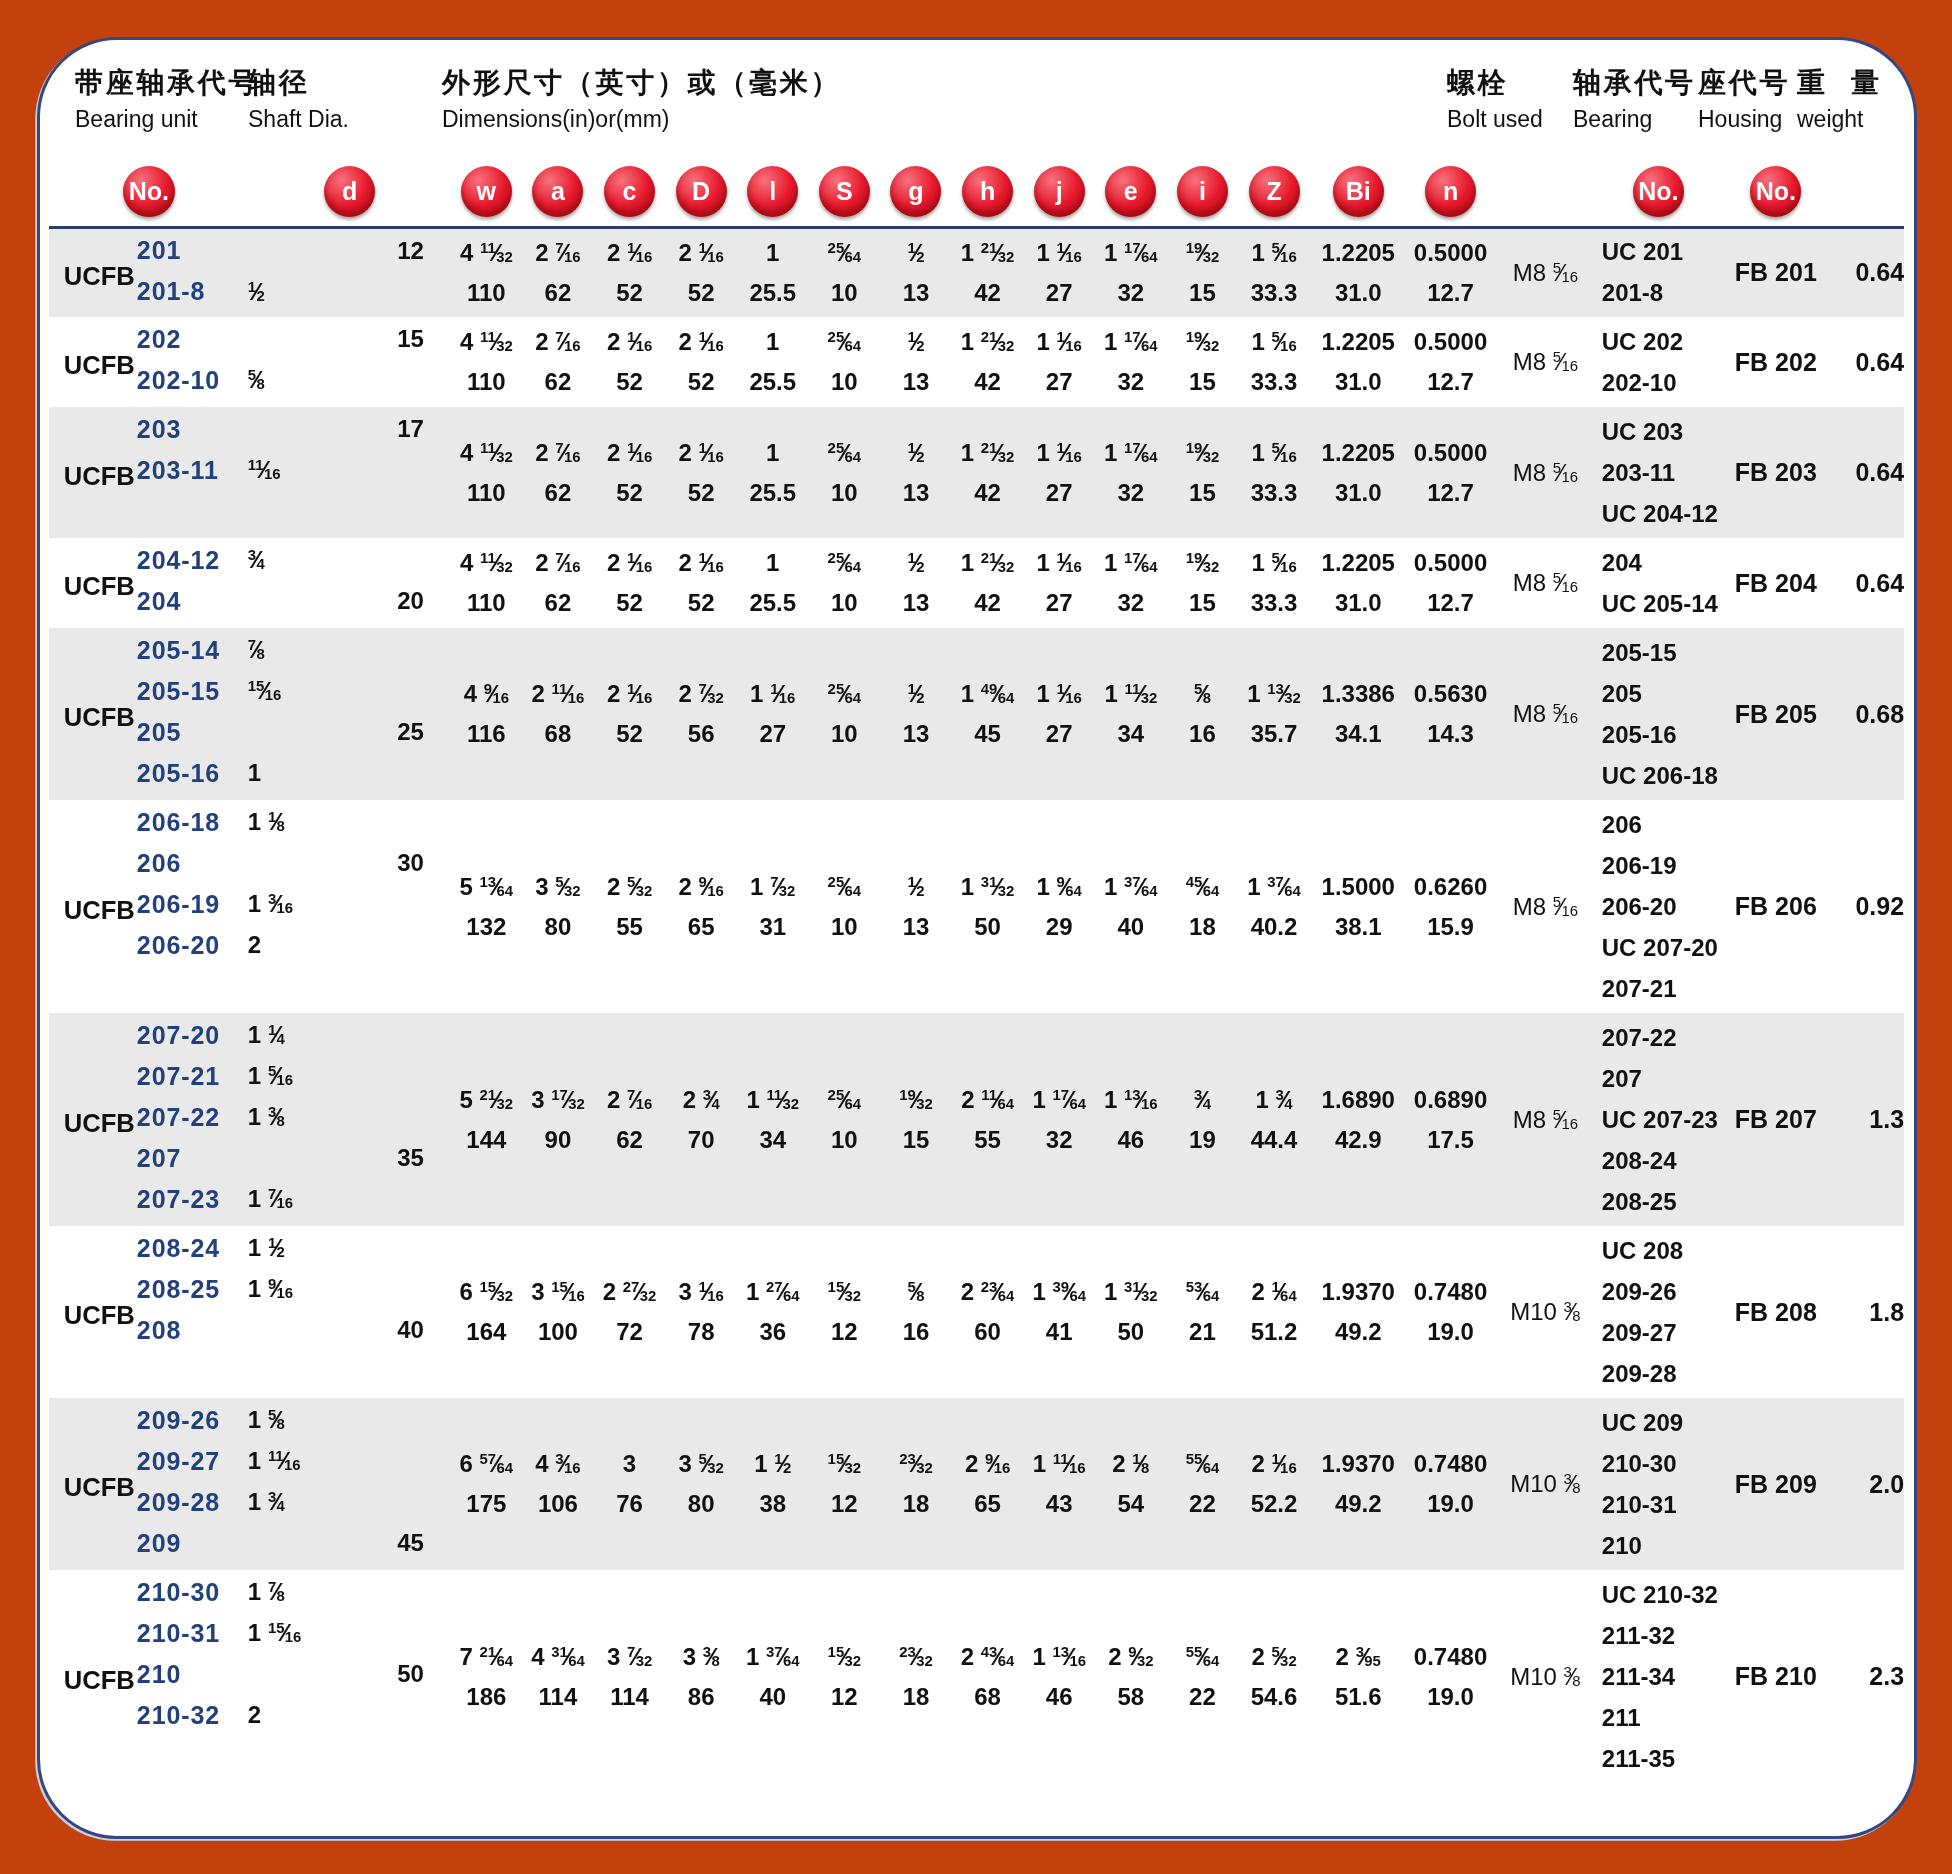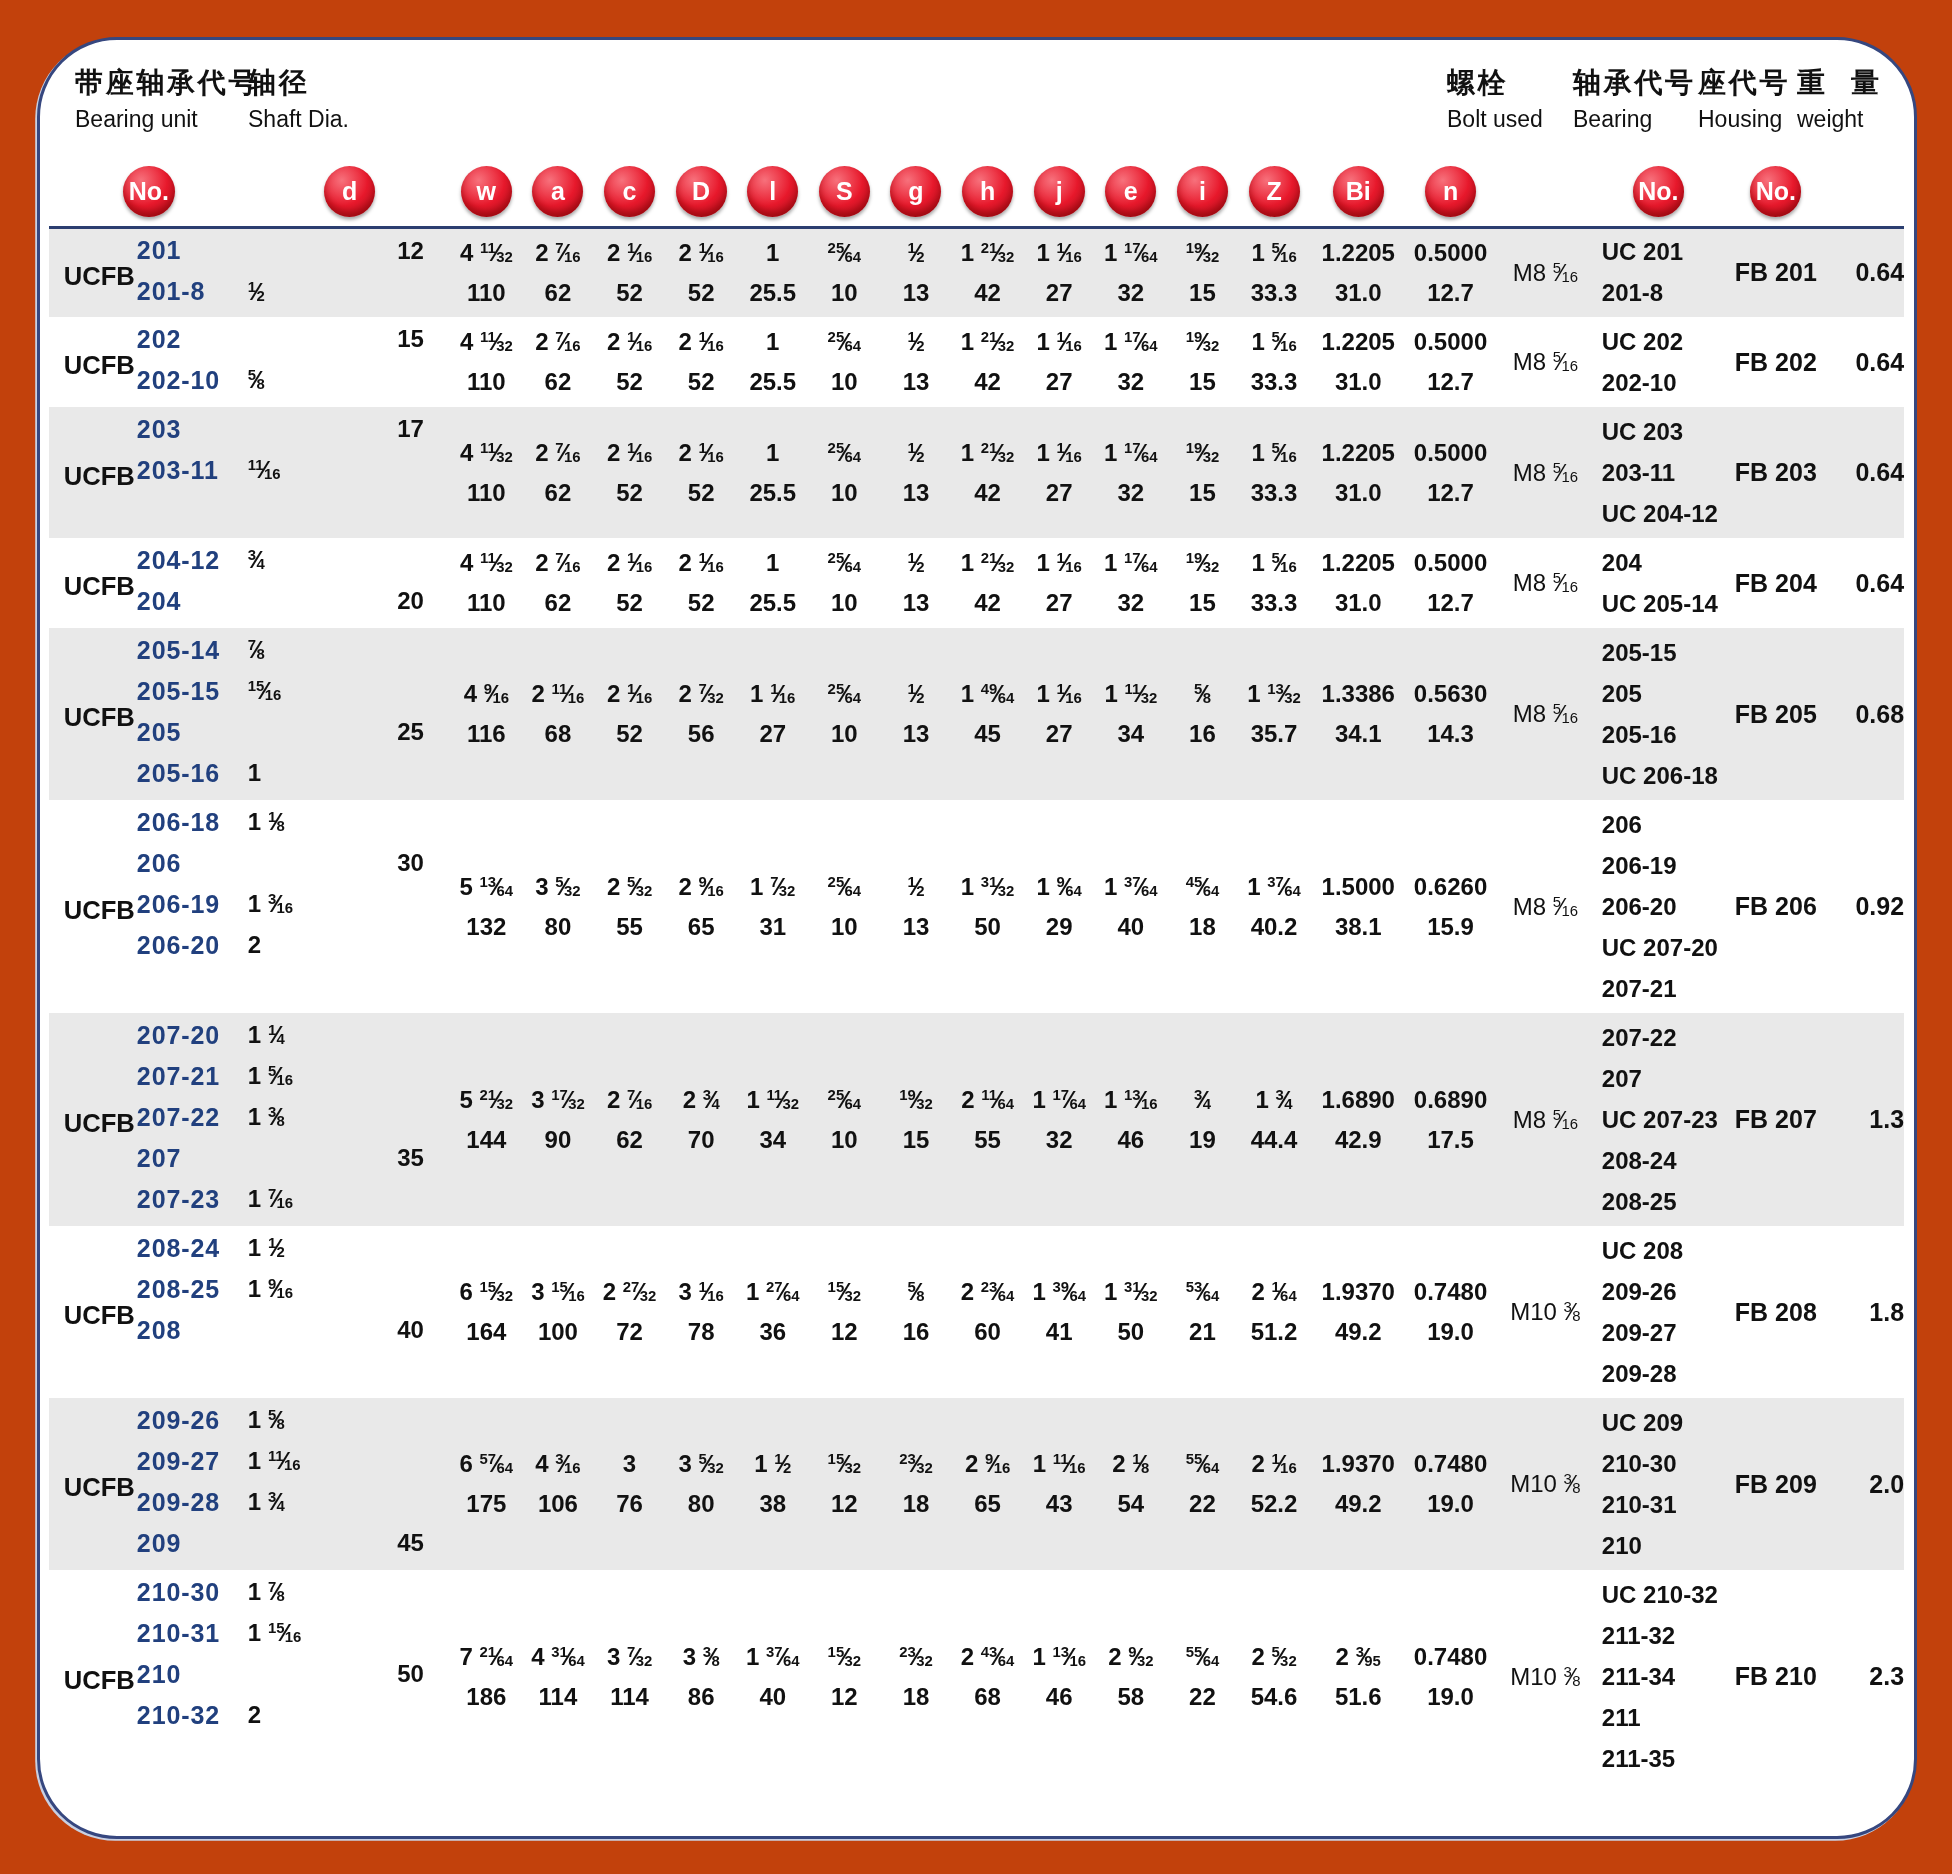--- a/index.html
+++ b/index.html
@@ -52,20 +52,24 @@
 <div class="page">
   <div class="card">
     <div class="header">
       <div class="title t0">
         <span class="zh">带座轴承代号</span>
         <span class="en">Bearing unit</span>
       </div>
       <div class="title t1">
         <span class="zh">轴径</span>
         <span class="en">Shaft Dia.</span>
+      </div>
+      <div class="title t2">
+        <span class="zh">外形尺寸（英寸）或（毫米）</span>
+        <span class="en">Dimensions(in)or(mm)</span>
       </div>
       <div class="title t3">
         <span class="zh">螺栓</span>
         <span class="en">Bolt used</span>
       </div>
       <div class="title t4">
         <span class="zh">轴承代号</span>
         <span class="en">Bearing</span>
       </div>
       <div class="title t5">

